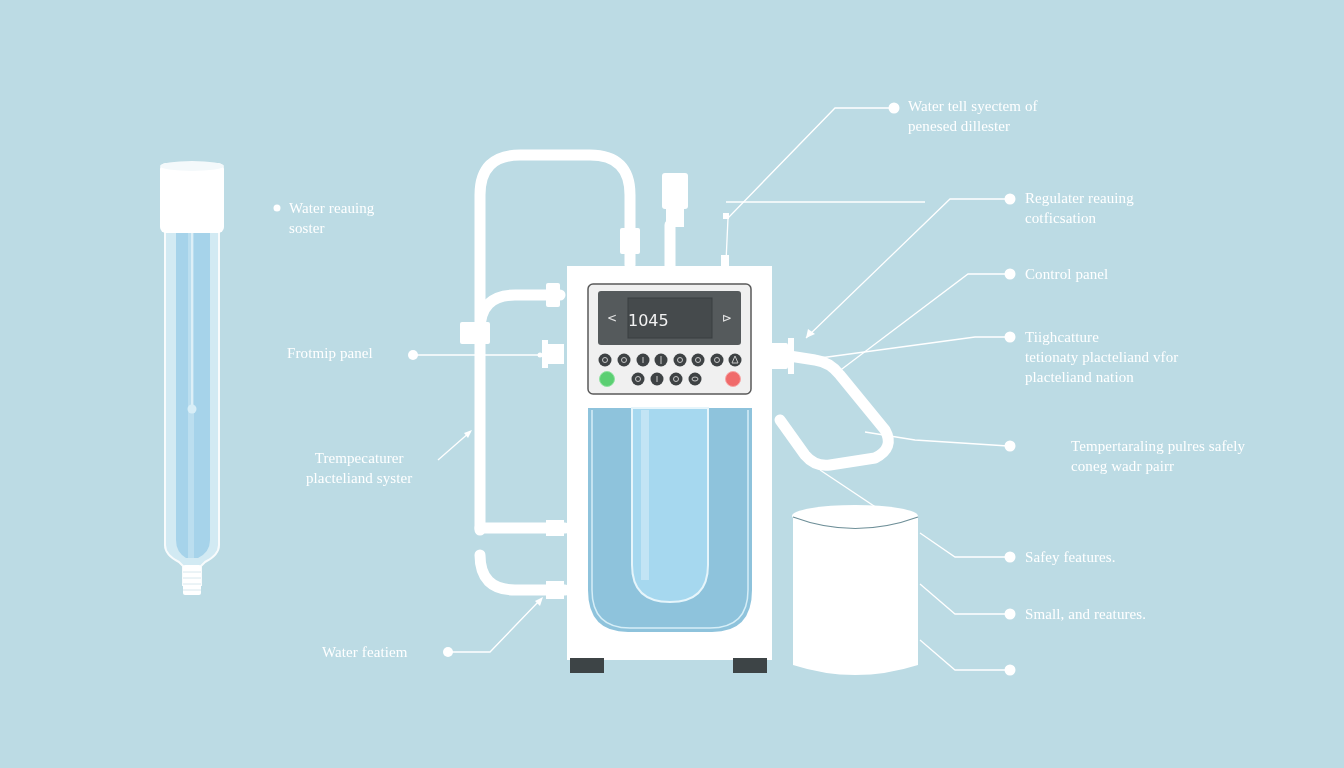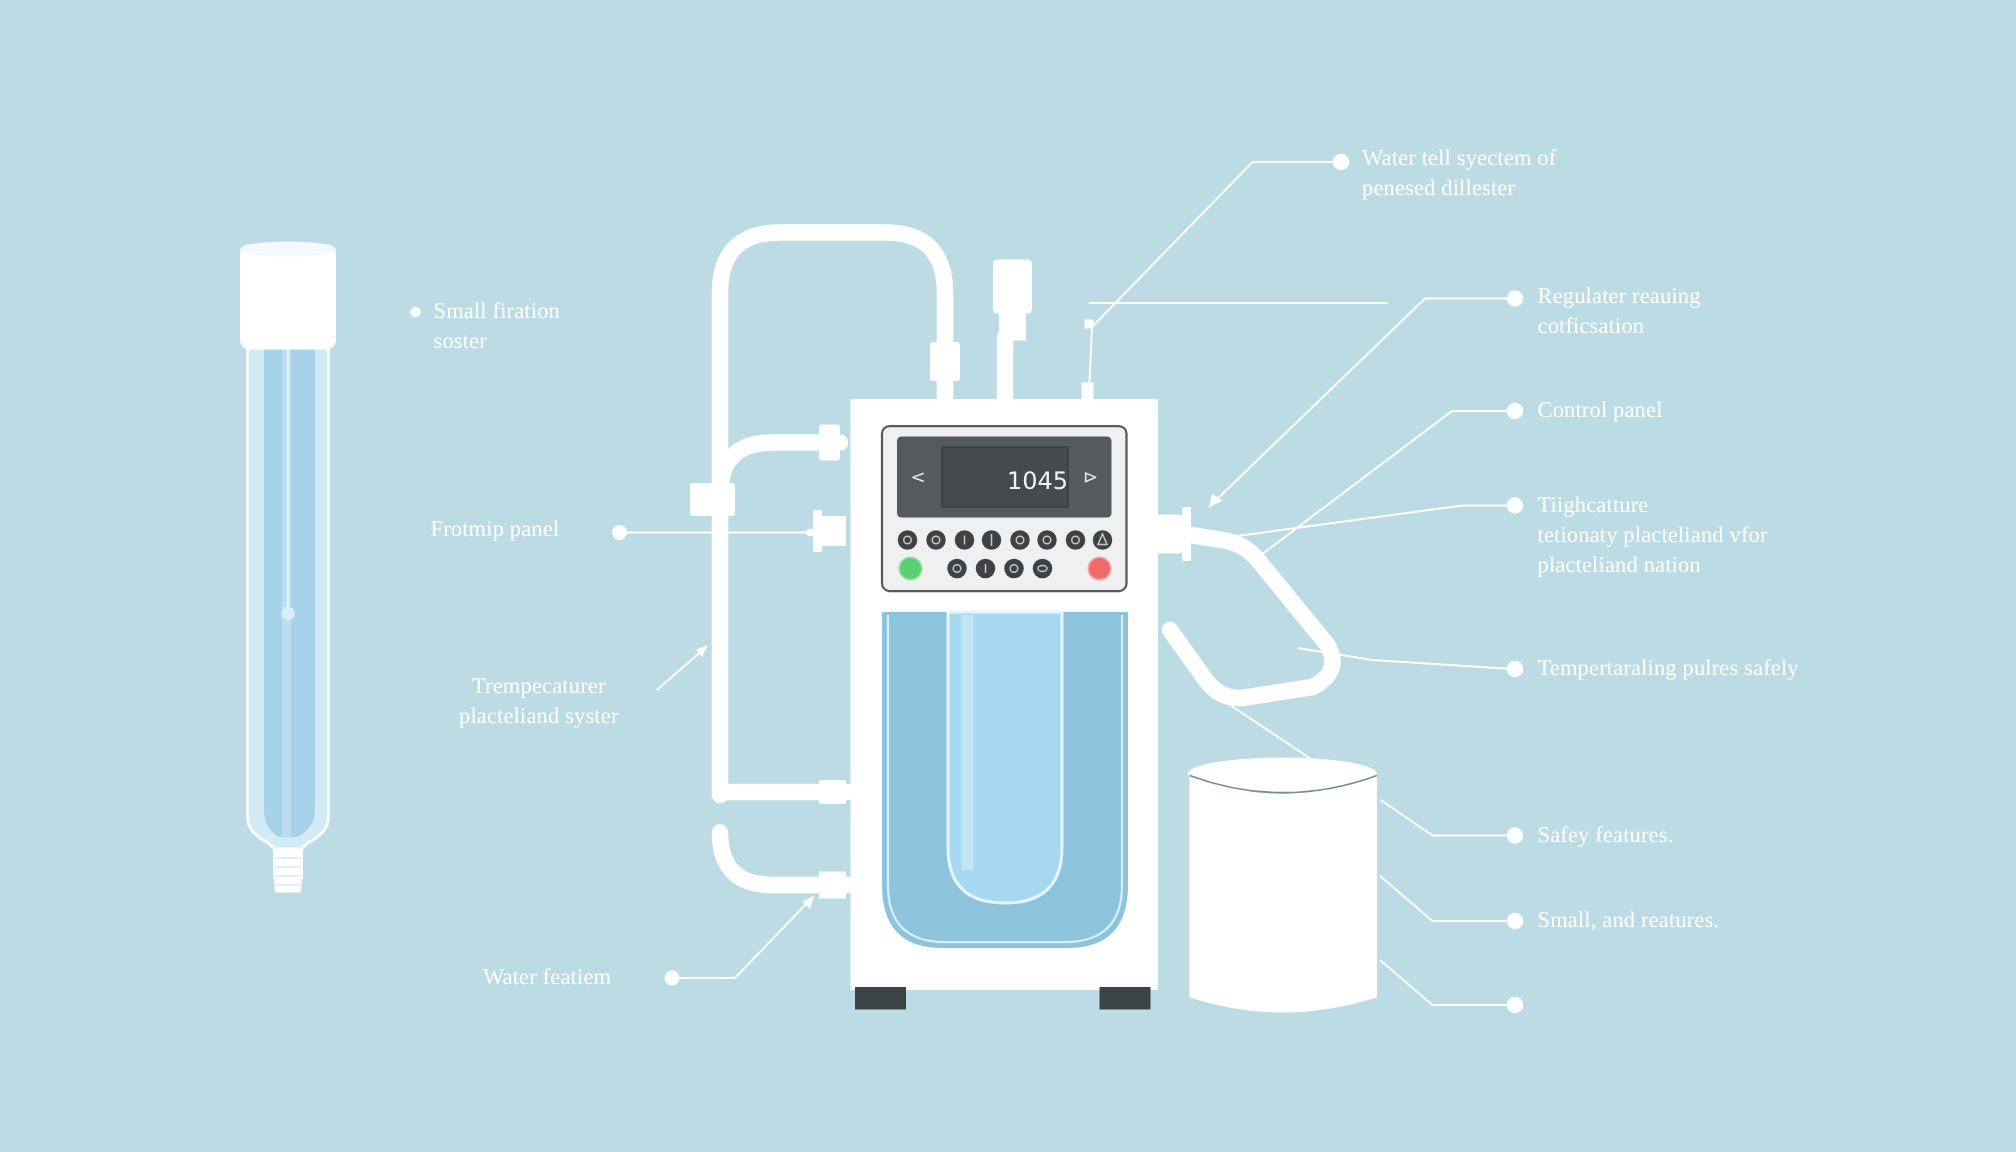--- a/index.html
+++ b/index.html
@@ -2,21 +2,21 @@
 <html><head>
 <meta charset="utf-8">
 <style>
   html, body { margin:0; padding:0; }
   body { width:1344px; height:768px; background:#bcdbe4; overflow:hidden; position:relative;
          font-family:"DejaVu Sans","Liberation Sans",sans-serif; }
   #stage { position:absolute; left:0; top:0; width:1344px; height:768px; }
   .lbl { position:absolute; color:#ffffff; font-size:15px; line-height:20px; letter-spacing:0.1px; white-space:nowrap;font-family:Liberation Serif, serif; }
   .lbl .ln { display:block; }
   .lcd { position:absolute; left:628px; top:302px; width:84px; height:38px; color:#f2f2f2; font-size:16px;
-         font-family:"DejaVu Sans","Liberation Sans",sans-serif; text-align:right; line-height:38px; }
+         font-family:"DejaVu Sans","Liberation Sans",sans-serif; text-align:left; line-height:38px; }
   .arrow-l, .arrow-r { position:absolute; color:#e8e8e8; font-size:12px; font-family:"DejaVu Sans",sans-serif; }
 </style>
 </head>
 <body>
 
 <div id="stage">
 <svg width="1344" height="768" viewBox="0 0 1344 768" xmlns="http://www.w3.org/2000/svg" style="position:absolute;left:0;top:0">
 
   <g>
     <path d="M165 228 L219 228 L219 545 Q219 555 205 562 L201 566 L201 585 L183 585 L183 566 L179 562 Q165 555 165 545 Z" fill="#d5ecf5" stroke="#ffffff" stroke-width="2" opacity="0.9"></path>
@@ -153,21 +153,21 @@
     <circle cx="413" cy="355" r="5"></circle>
     <circle cx="448" cy="652" r="5"></circle>
   </g>
 </svg>
 
 <div class="lcd">1045</div>
 <div class="arrow-l" style="left:607px;top:311px">&lt;</div>
 <div class="arrow-r" style="left:722px;top:311px">⊳</div>
 
 <div class="lbl" style="left:289px;top:198px">
-  <span class="ln">Small firation</span>
+  <span class="ln">Water reauing</span>
   <span class="ln">soster</span>
 </div>
 <div class="lbl" style="left:287px;top:343px">
   <span class="ln">Frotmip panel</span>
 </div>
 <div class="lbl" style="left:306px;top:448px;text-align:center">
   <span class="ln">Trempecaturer</span>
   <span class="ln">placteliand syster</span>
 </div>
 <div class="lbl" style="left:322px;top:642px">
@@ -183,22 +183,23 @@
   <span class="ln">cotficsation</span>
 </div>
 <div class="lbl" style="left:1025px;top:264px">
   <span class="ln">Control panel</span>
 </div>
 <div class="lbl" style="left:1025px;top:327px">
   <span class="ln">Tiighcatture</span>
   <span class="ln">tetionaty placteliand vfor</span>
   <span class="ln">placteliand nation</span>
 </div>
-<div class="lbl" style="left:1025px;top:436px">
+<div class="lbl" style="left:1071px;top:436px">
   <span class="ln">Tempertaraling pulres safely</span>
+  <span class="ln">coneg wadr pairr</span>
 </div>
 <div class="lbl" style="left:1025px;top:547px">
   <span class="ln">Safey features.</span>
 </div>
 <div class="lbl" style="left:1025px;top:604px">
   <span class="ln">Small, and reatures.</span>
 </div>
 </div>
 
 </body></html>

